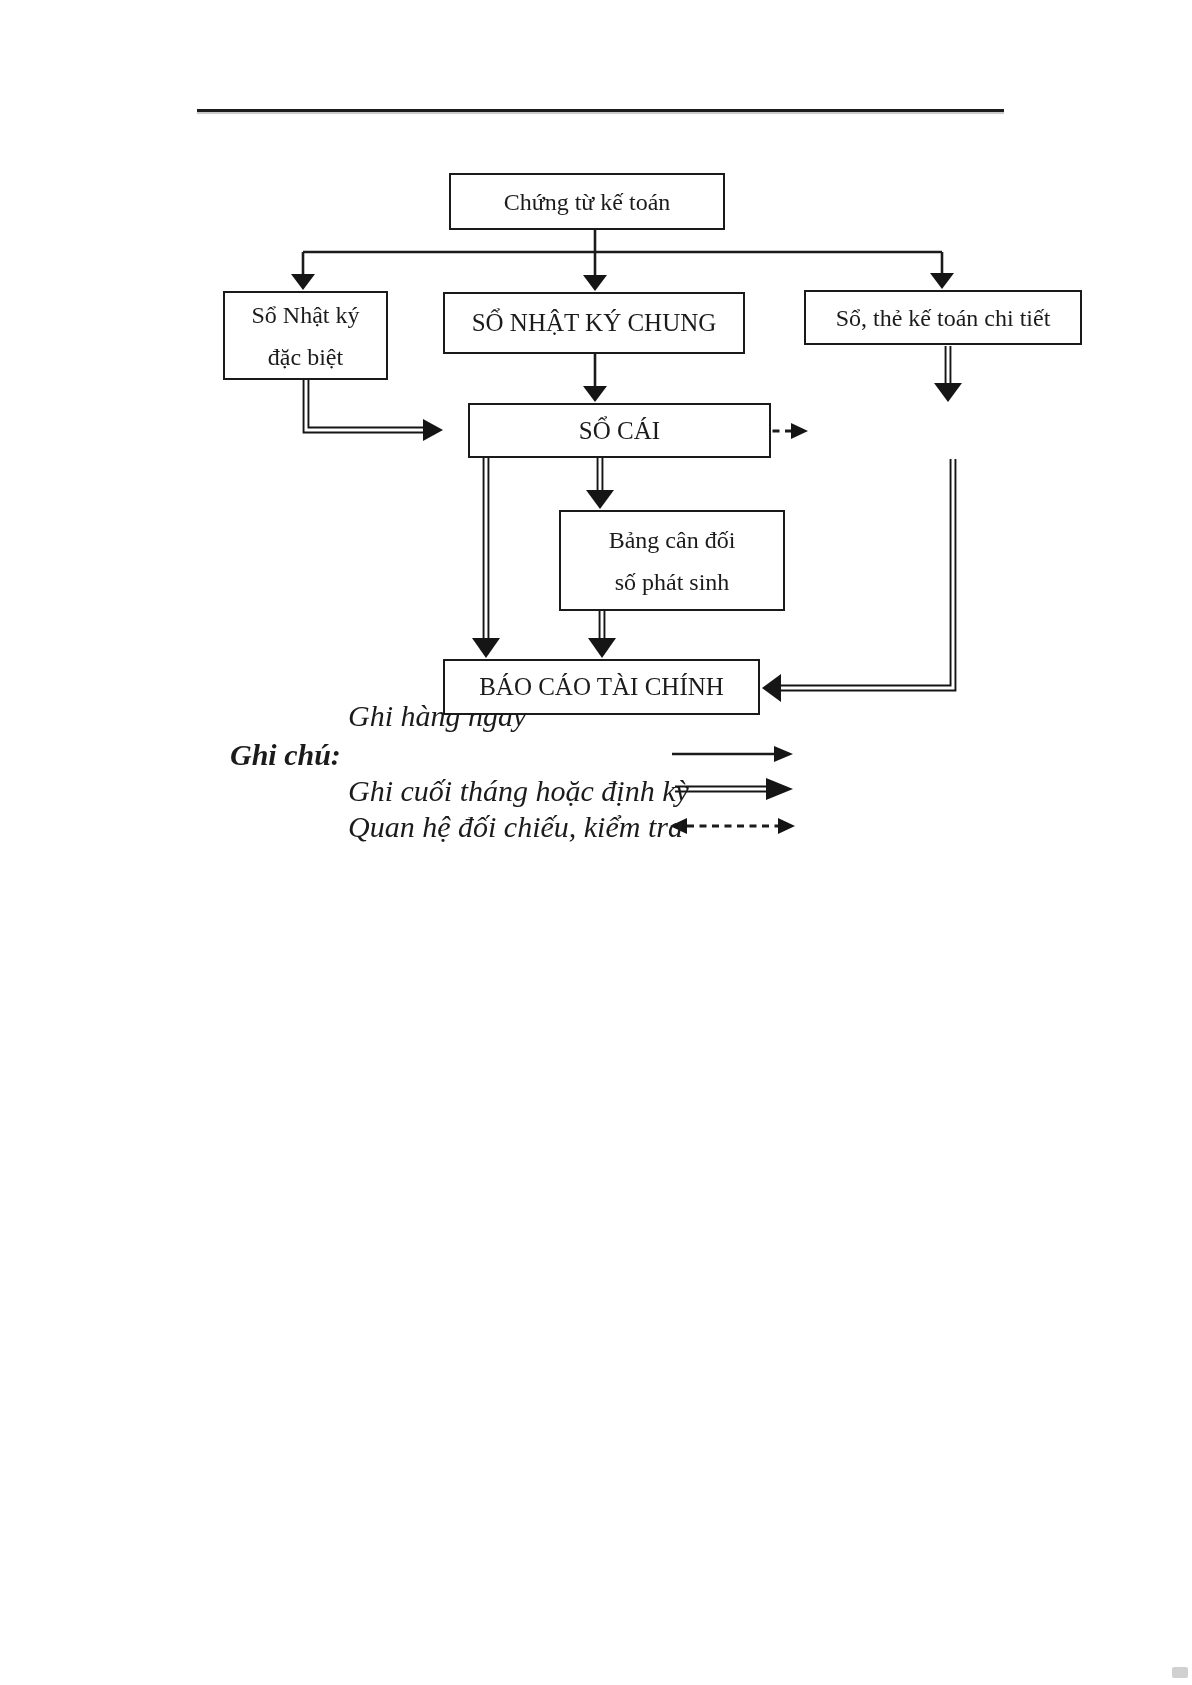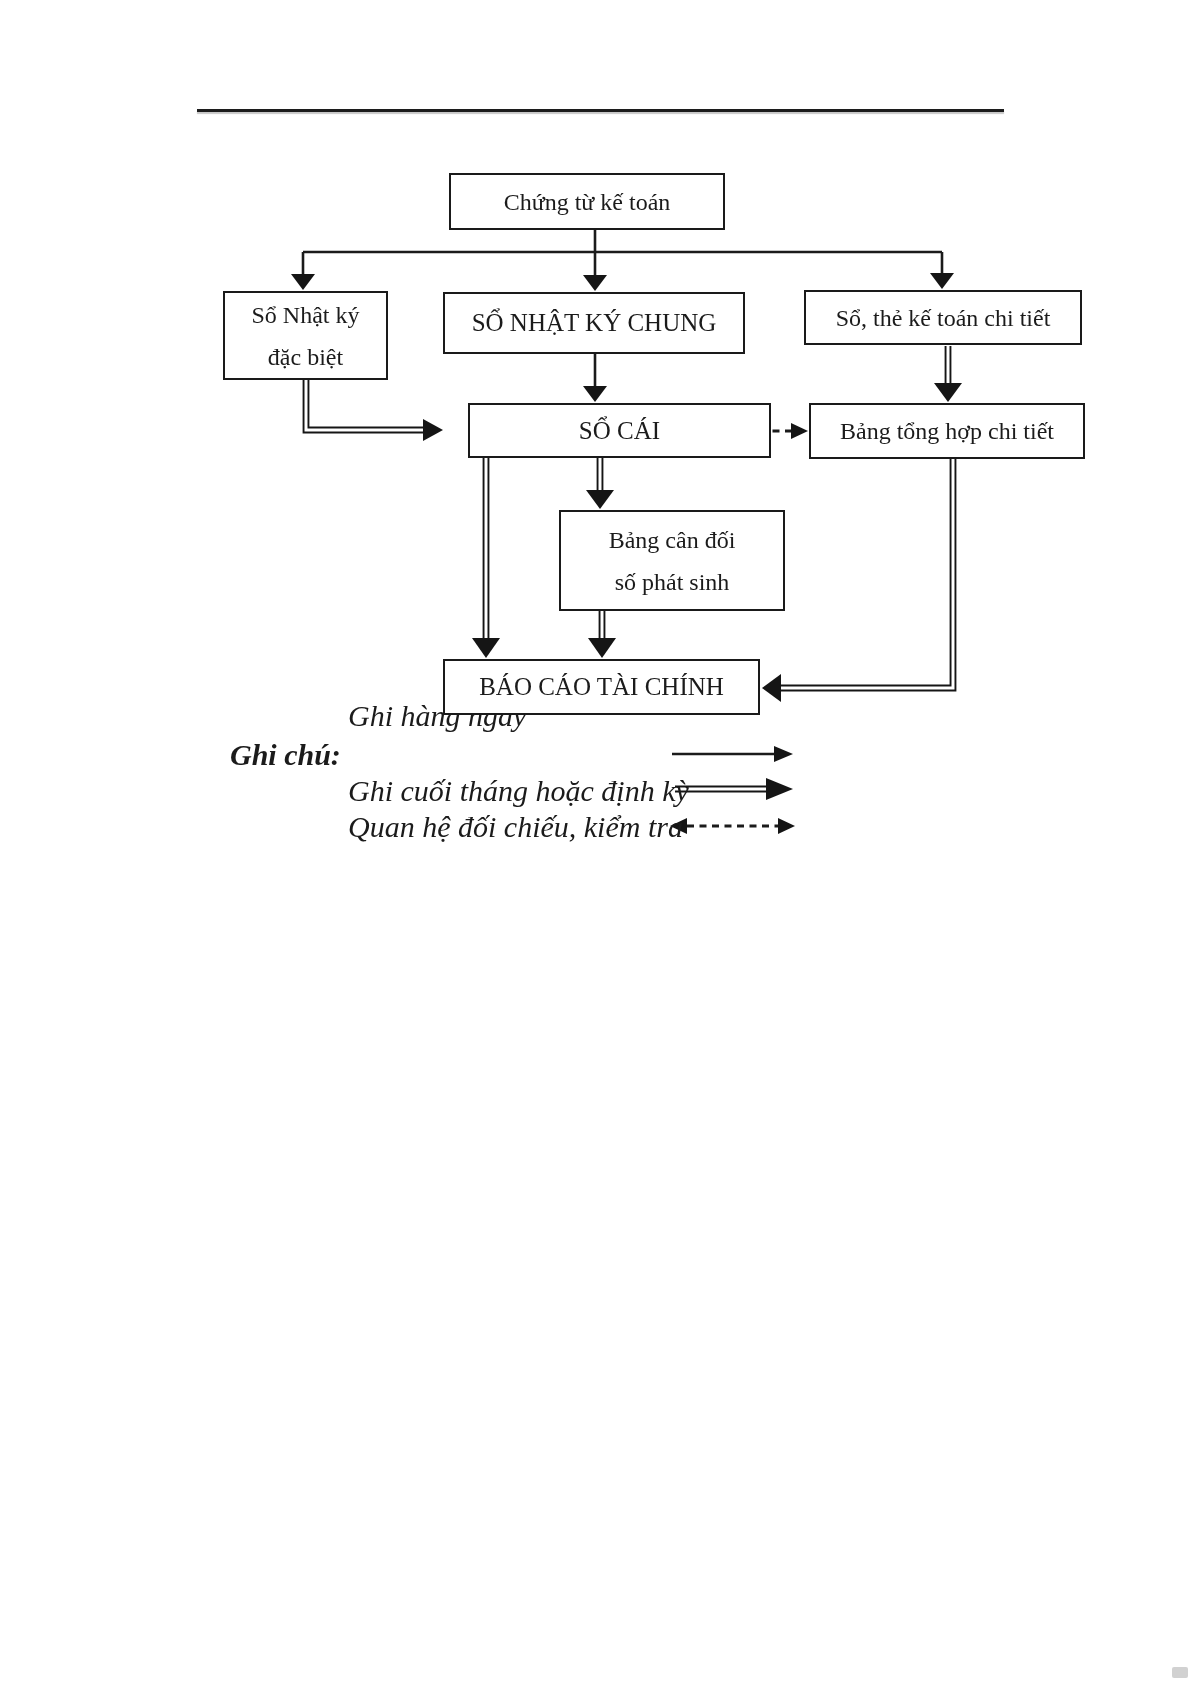--- a/index.html
+++ b/index.html
@@ -159,23 +159,20 @@
   </div>
 
   <div class="box" style="left:804px; top:290px; width:278px; height:55px;">
     <span class="lbl">Sổ, thẻ kế toán chi tiết</span>
   </div>
 
   <div class="box caps" style="left:444px; top:403px; width:303px; height:55px;margin-left:24px;">
     <span class="lbl">SỔ CÁI</span>
   </div>
 
-  <div class="box" style="left:809px; top:403px; width:276px; height:56px;">
-    <span class="lbl">Bảng tổng hợp chi tiết</span>
-  </div>
 
   <div class="box" style="left:559px; top:510px; width:226px; height:101px;">
     <span class="lbl">Bảng cân đối</span>
     <span class="lbl">số phát sinh</span>
   </div>
 
   <div class="box caps" style="left:443px; top:659px; width:317px; height:56px;">
     <span class="lbl">BÁO CÁO TÀI CHÍNH</span>
   </div>
 

